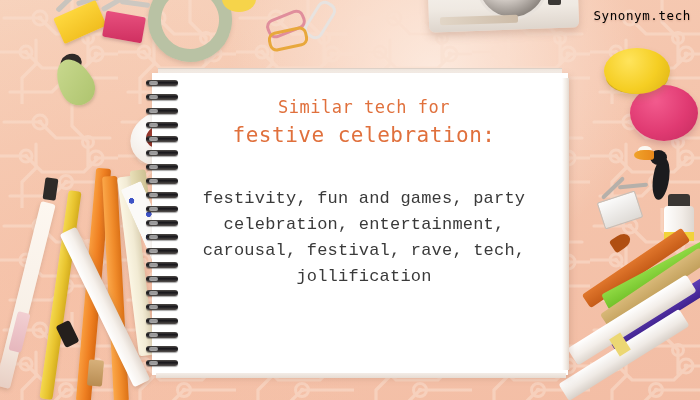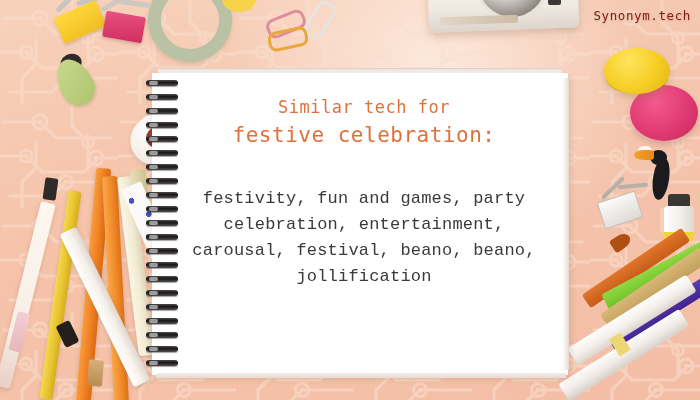--- a/index.html
+++ b/index.html
@@ -122,21 +122,21 @@
     line-height: 26px;
     letter-spacing: 0.2px;
   }
   .syn-line { display: block; white-space: pre; font-family: Liberation Mono, monospace; }
 
   
   .watermark {
     position: absolute;
     right: 9px;
     top: 8px;
-    color: #7f1d1d;
+    color: #000000;
     font-size: 12.5px;
     letter-spacing: 0.6px;
     text-shadow: 0 1px 2px rgba(180,120,95,0.45);
   }
 
   
   .prop { position: absolute; }
 
   
   .camera-body {
@@ -625,20 +625,20 @@
     <div class="ring" style="top:268px"></div>
     <div class="ring" style="top:282px"></div>
   </div>
 
   <div class="note-content">
     <div class="title-line-1">Similar tech for</div>
     <div class="title-line-2">festive celebration:</div>
     <div class="synonyms">
       <span class="syn-line">festivity, fun and games, party</span>
       <span class="syn-line">celebration, entertainment,</span>
-      <span class="syn-line">carousal, festival, beano, beano,</span>
+      <span class="syn-line">carousal, festival, rave, tech,</span>
       <span class="syn-line">jollification</span>
     </div>
   </div>
 
   <div class="watermark">Synonym.tech</div>
 
 </div>
 
 </body></html>

